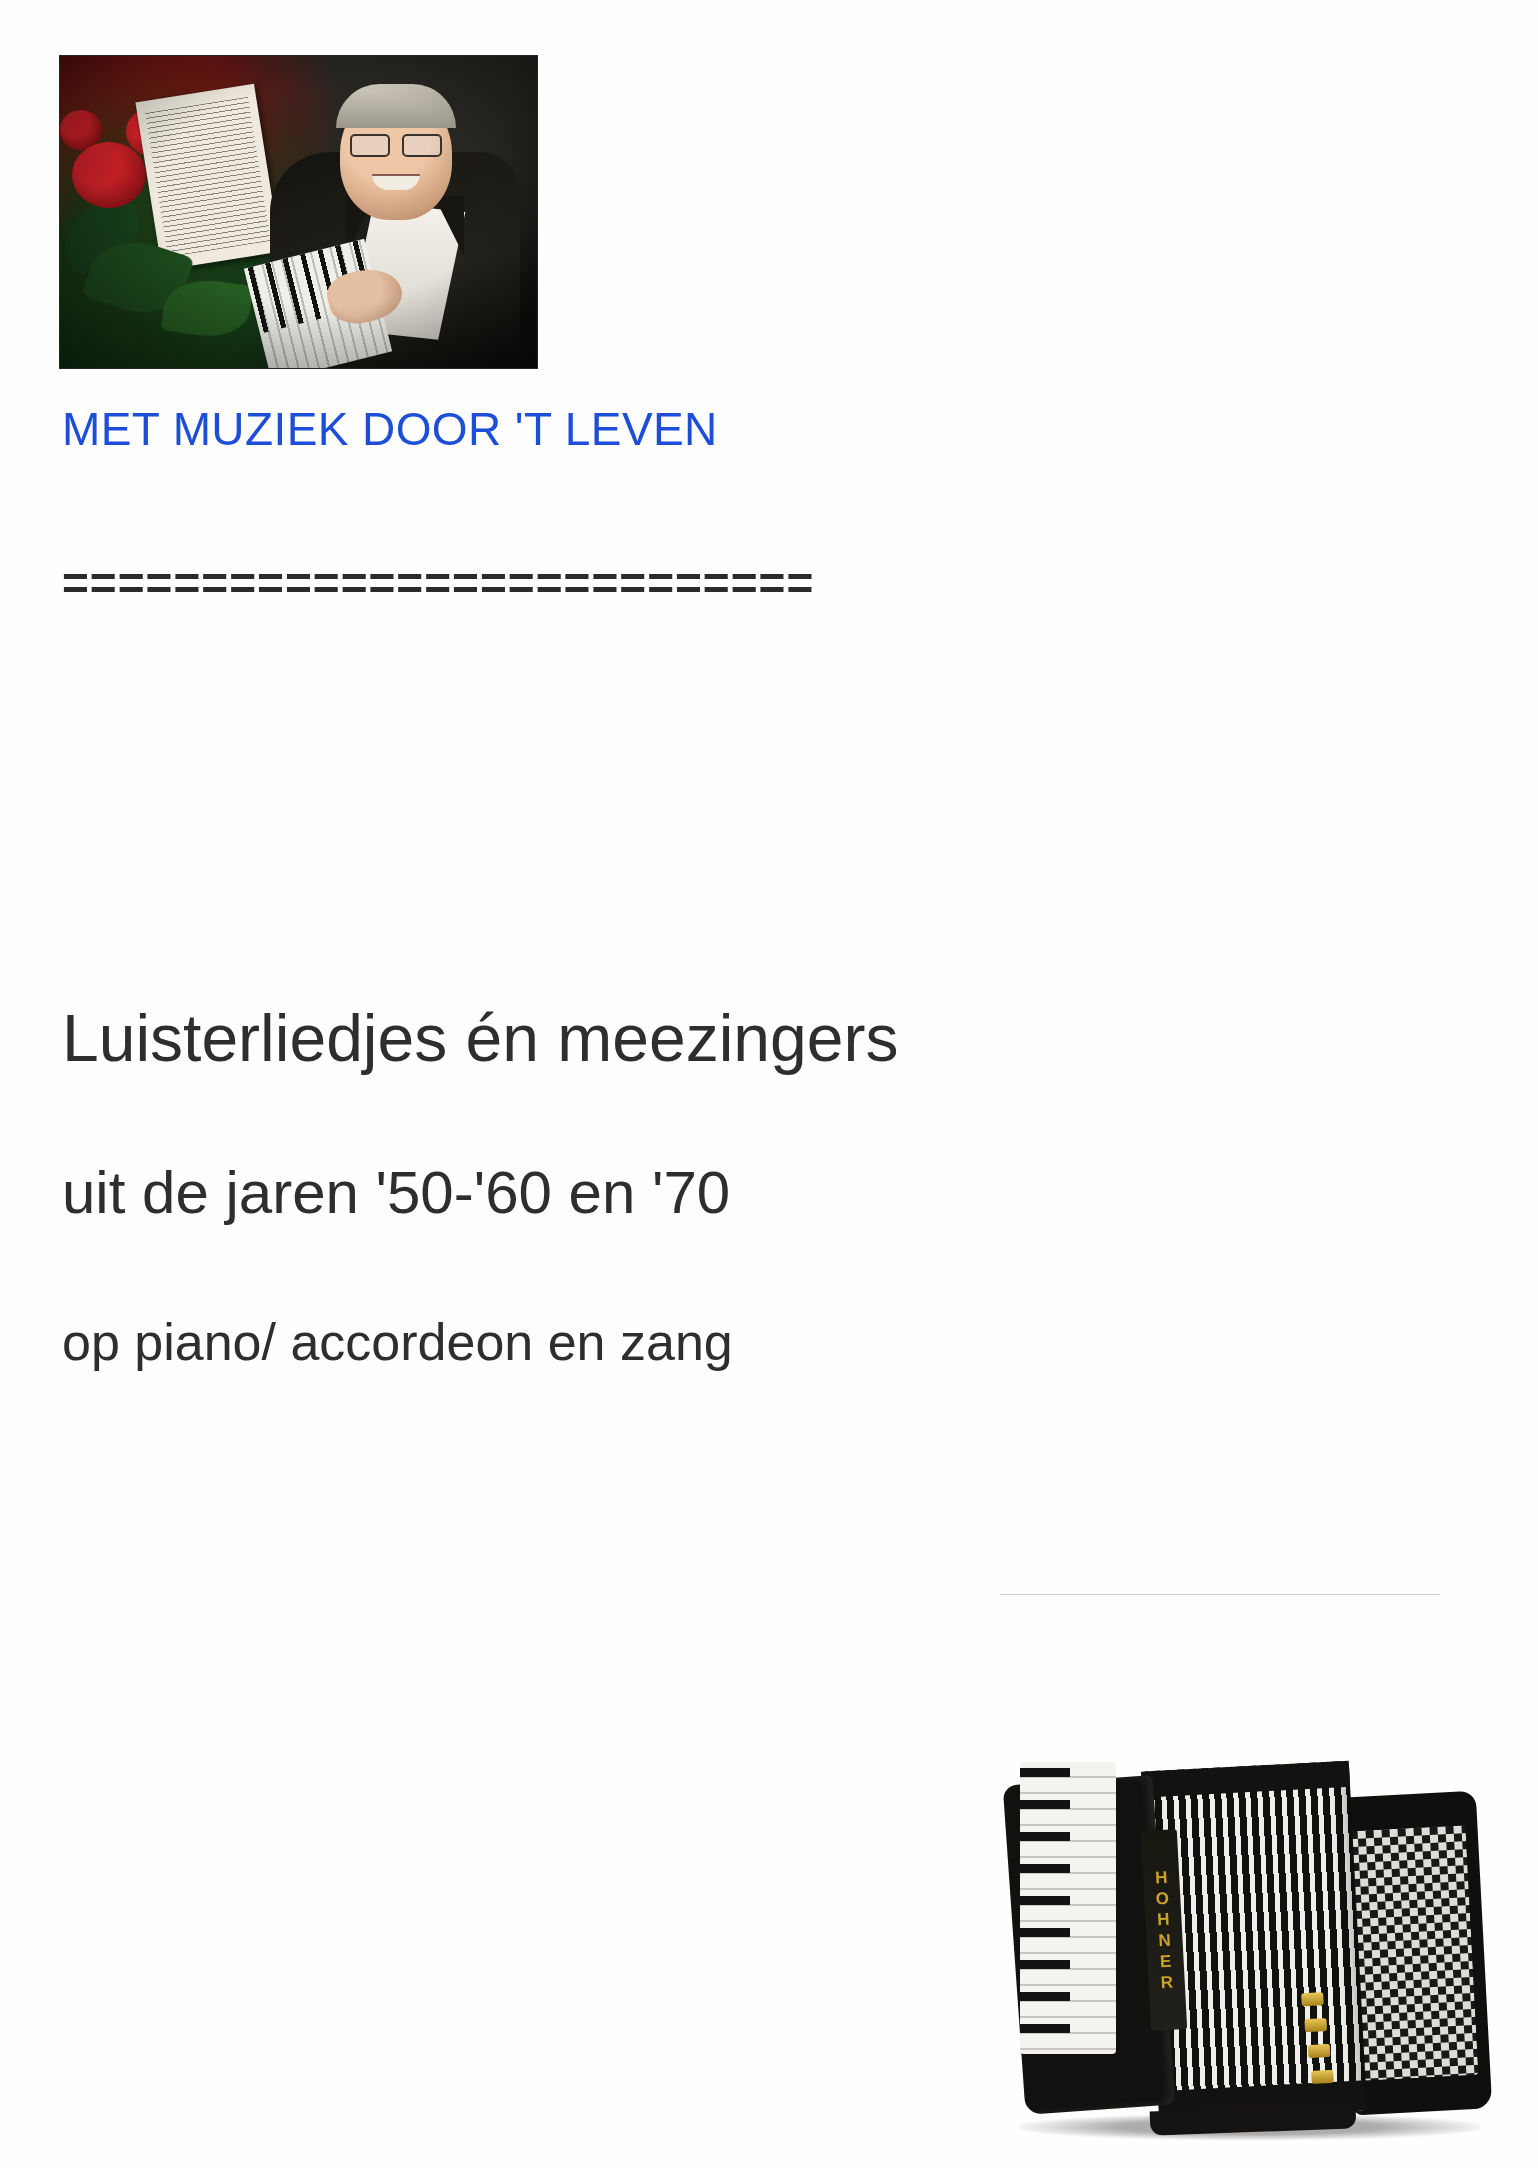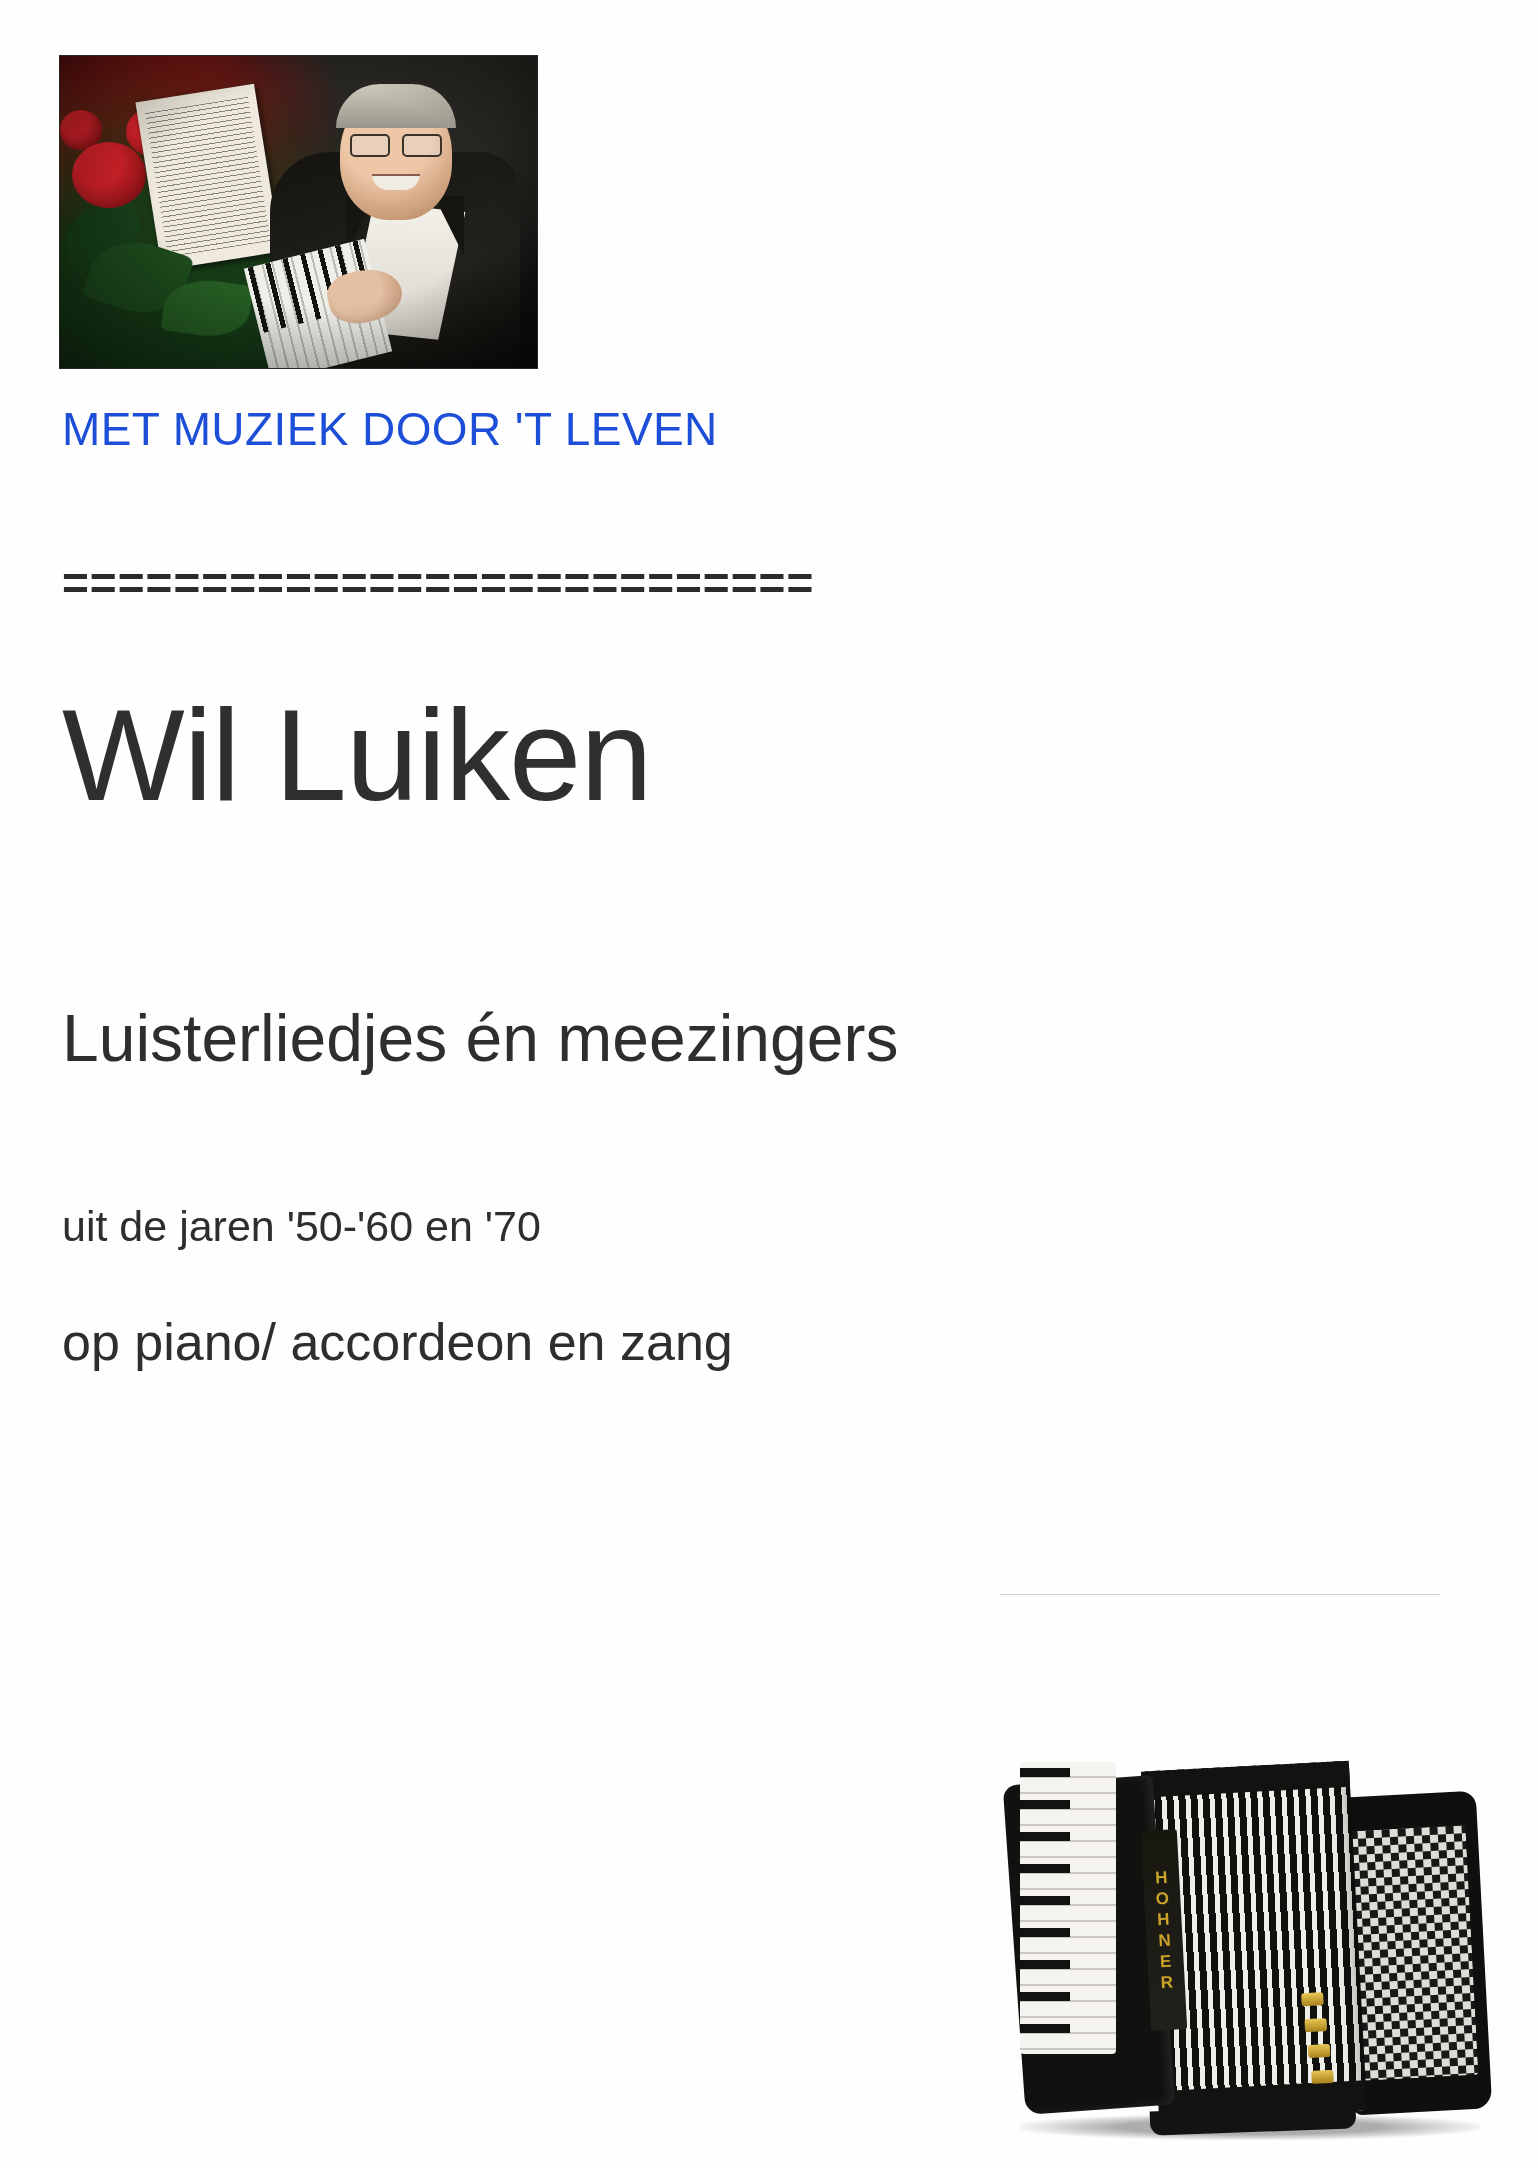--- a/index.html
+++ b/index.html
@@ -234,25 +234,24 @@
     top: 1000px;
     font-size: 66px;
     font-weight: 400;
     color: #2e2e2e;
     white-space: nowrap;
   }
   .sub2 {
     position: absolute;
     left: 62px;
     top: 1158px;
-    font-size: 43px;
+    font-size: 60px;
     font-weight: 400;
     color: #2e2e2e;
     white-space: nowrap;
-    margin-top: 44px;
   }
   .sub3 {
     position: absolute;
     left: 62px;
     top: 1312px;
     font-size: 52px;
     font-weight: 400;
     color: #2e2e2e;
     white-space: nowrap;
   }
@@ -432,21 +431,20 @@
         <span></span>
       </div>
     <div class="mouth"></div>
     <div class="vignette"></div>
   </div>
 
   <div class="kicker">MET MUZIEK DOOR 'T LEVEN</div>
 
   <div class="eq-rule">===========================</div>
 
-  <div class="name">Wil Luiken</div>
 
   <div class="sub1">Luisterliedjes én meezingers</div>
   <div class="sub2">uit de jaren '50-'60 en '70</div>
   <div class="sub3">op piano/ accordeon en zang</div>
 
   <div class="scan-line"></div>
 
   <div class="accordion">
     <div class="acc-shadow"></div>
     <div class="acc-right"></div>

